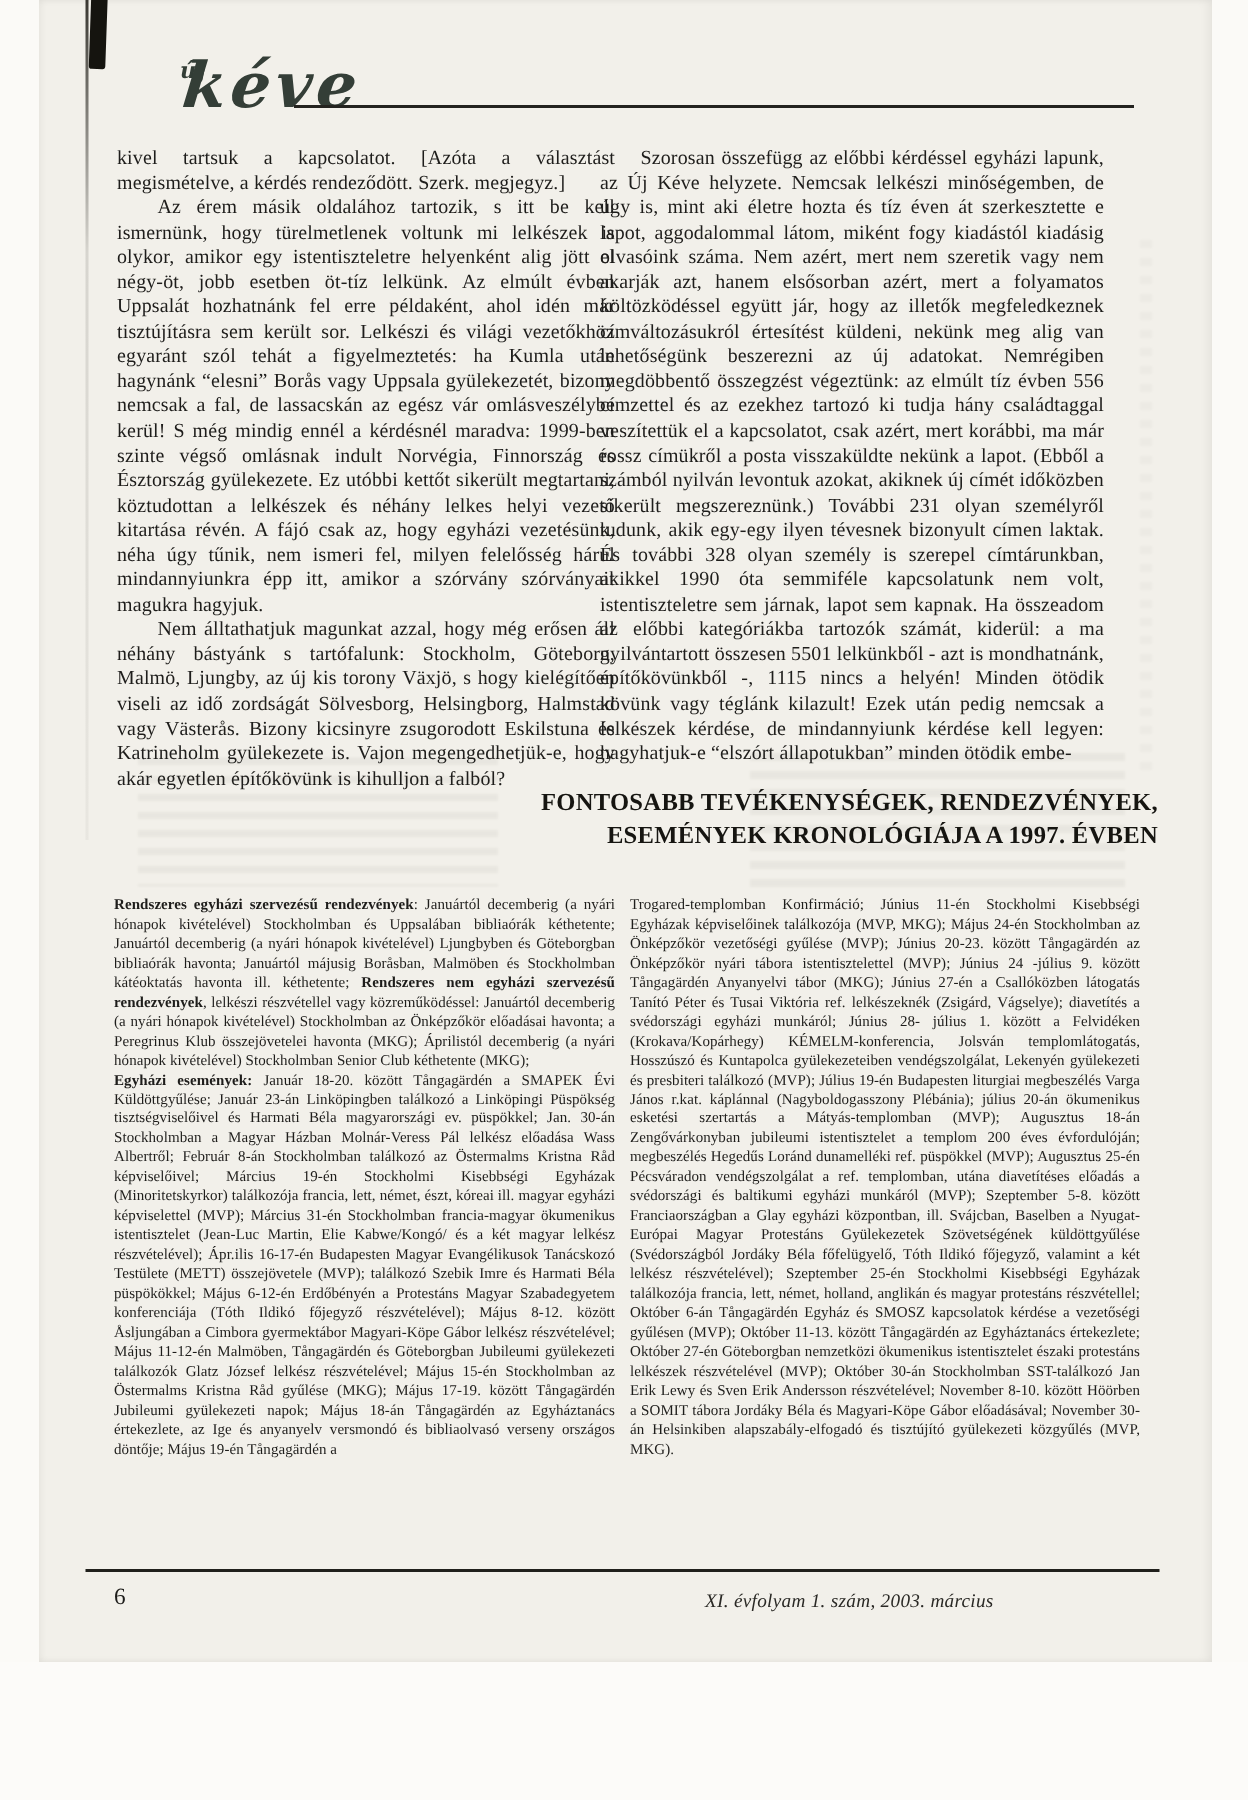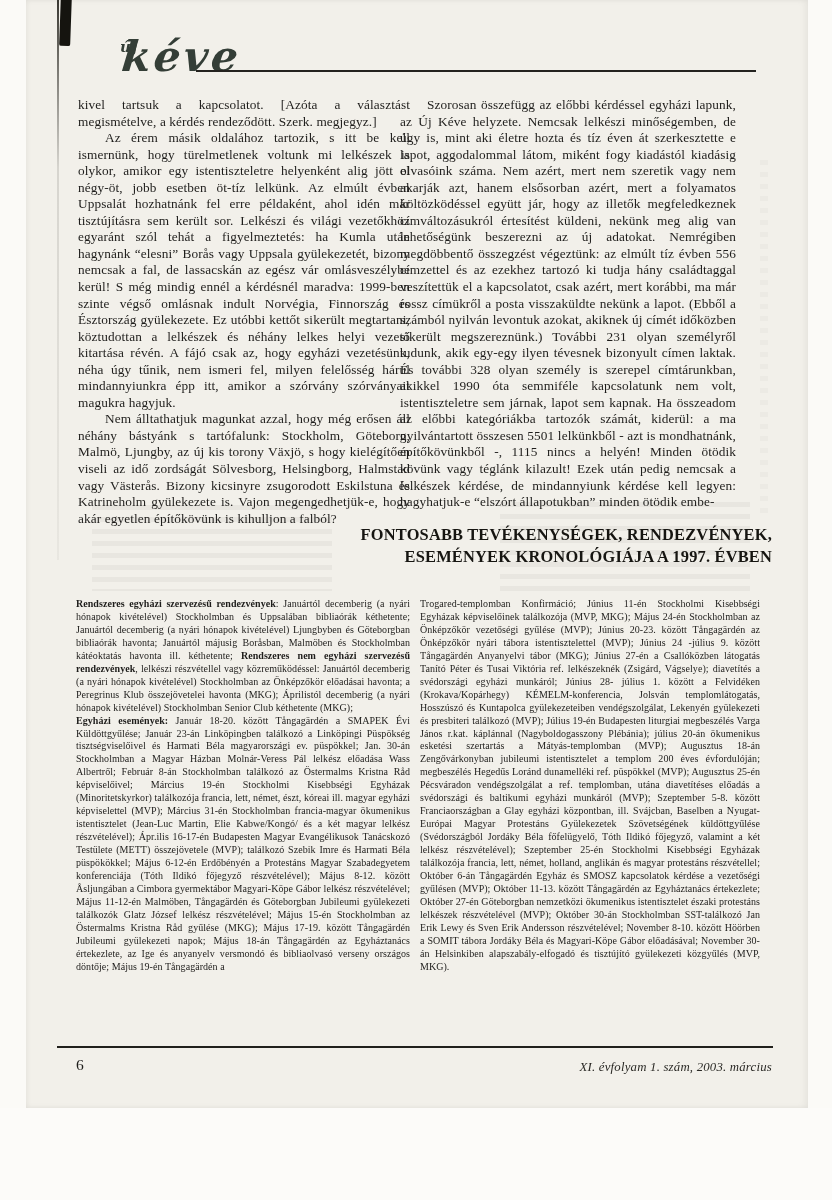--- a/index.html
+++ b/index.html
@@ -71,21 +71,21 @@
   .chroncol-right{left:420px;width:340px;}
   .chroncol p{margin:0;}
   
   .footer-rule{
     position:absolute;left:57px;top:1046px;width:716px;height:2px;background:#21201c;
   }
   .page-number{
     position:absolute;left:76px;top:1056px;font-size:15.5px;color:#1e1d1b;
   }
   .issue-line{
-    position:absolute;left:470px;top:1060px;width:302px;text-align:right;
+    position:absolute;left:470px;top:1060px;width:302px;text-align:left;
     font-style:italic;font-size:12.8px;color:#2a2925;letter-spacing:0.2px;
   }
   .bottom-strip{
     position:absolute;left:0;top:1108px;width:832px;height:92px;background:#fcfbf9;
   }
 </style>
 </head>
 <body>
 
 <div class="page"></div>

